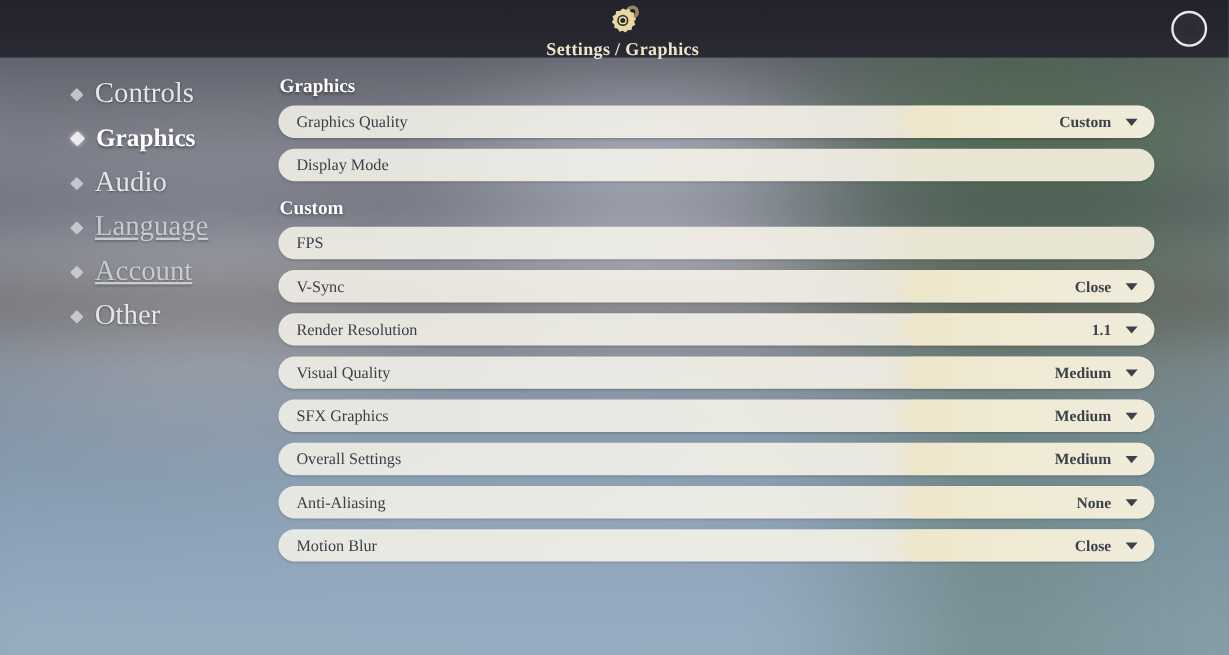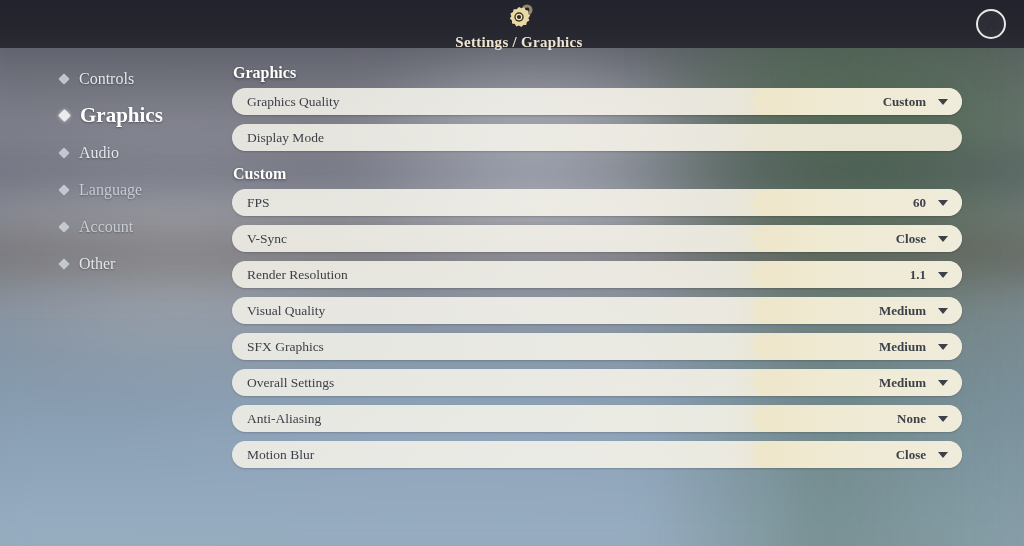--- a/index.html
+++ b/index.html
@@ -116,36 +116,36 @@
     width: 8px; height: 8px;
     background: #cfd4da;
     transform: rotate(45deg);
     margin-right: 11px;
     flex: 0 0 auto;
     opacity: 0.85;
     border-radius: 1px;
   }
   .nav-label {
     color: #e3e6ea;
-    font-size: 16px;
+    font-size: 24px;
     font-family: "Liberation Serif", serif;
     text-shadow: 0 1px 2px rgba(0,0,0,0.35);
     white-space: nowrap;
   }
   .nav-item.active .nav-label {
     color: #ffffff;
     font-weight: bold;
     font-size: 21px;
   }
   .nav-item.active .nav-diamond {
     background: #ffffff;
     width: 9px; height: 9px;
     box-shadow: 0 0 4px rgba(255,255,255,0.7);
   }
-  .nav-item.dim .nav-label { color: #cdd2d8; opacity: 0.92; }
+  .nav-item.dim .nav-label { color: #cdd2d8; opacity: 0.92; text-decoration: underline; }
 
   
   .panel {
     position: absolute;
     left: 232px; top: 16px;
     width: 730px;
   }
   .section-title {
     color: #ffffff;
     font-size: 16px;
@@ -297,24 +297,20 @@
       </div>
 
       <div class="row">
         <span class="row-label">Display Mode</span>
       </div>
 
       <h2 class="section-title second">Custom</h2>
 
       <div class="row">
         <span class="row-label">FPS</span>
-        <div class="row-right">
-          <span class="row-value">60</span>
-          <span class="chevron"></span>
-        </div>
       </div>
 
       <div class="row">
         <span class="row-label">V-Sync</span>
         <div class="row-right">
           <span class="row-value">Close</span>
           <span class="chevron"></span>
         </div>
       </div>
 

